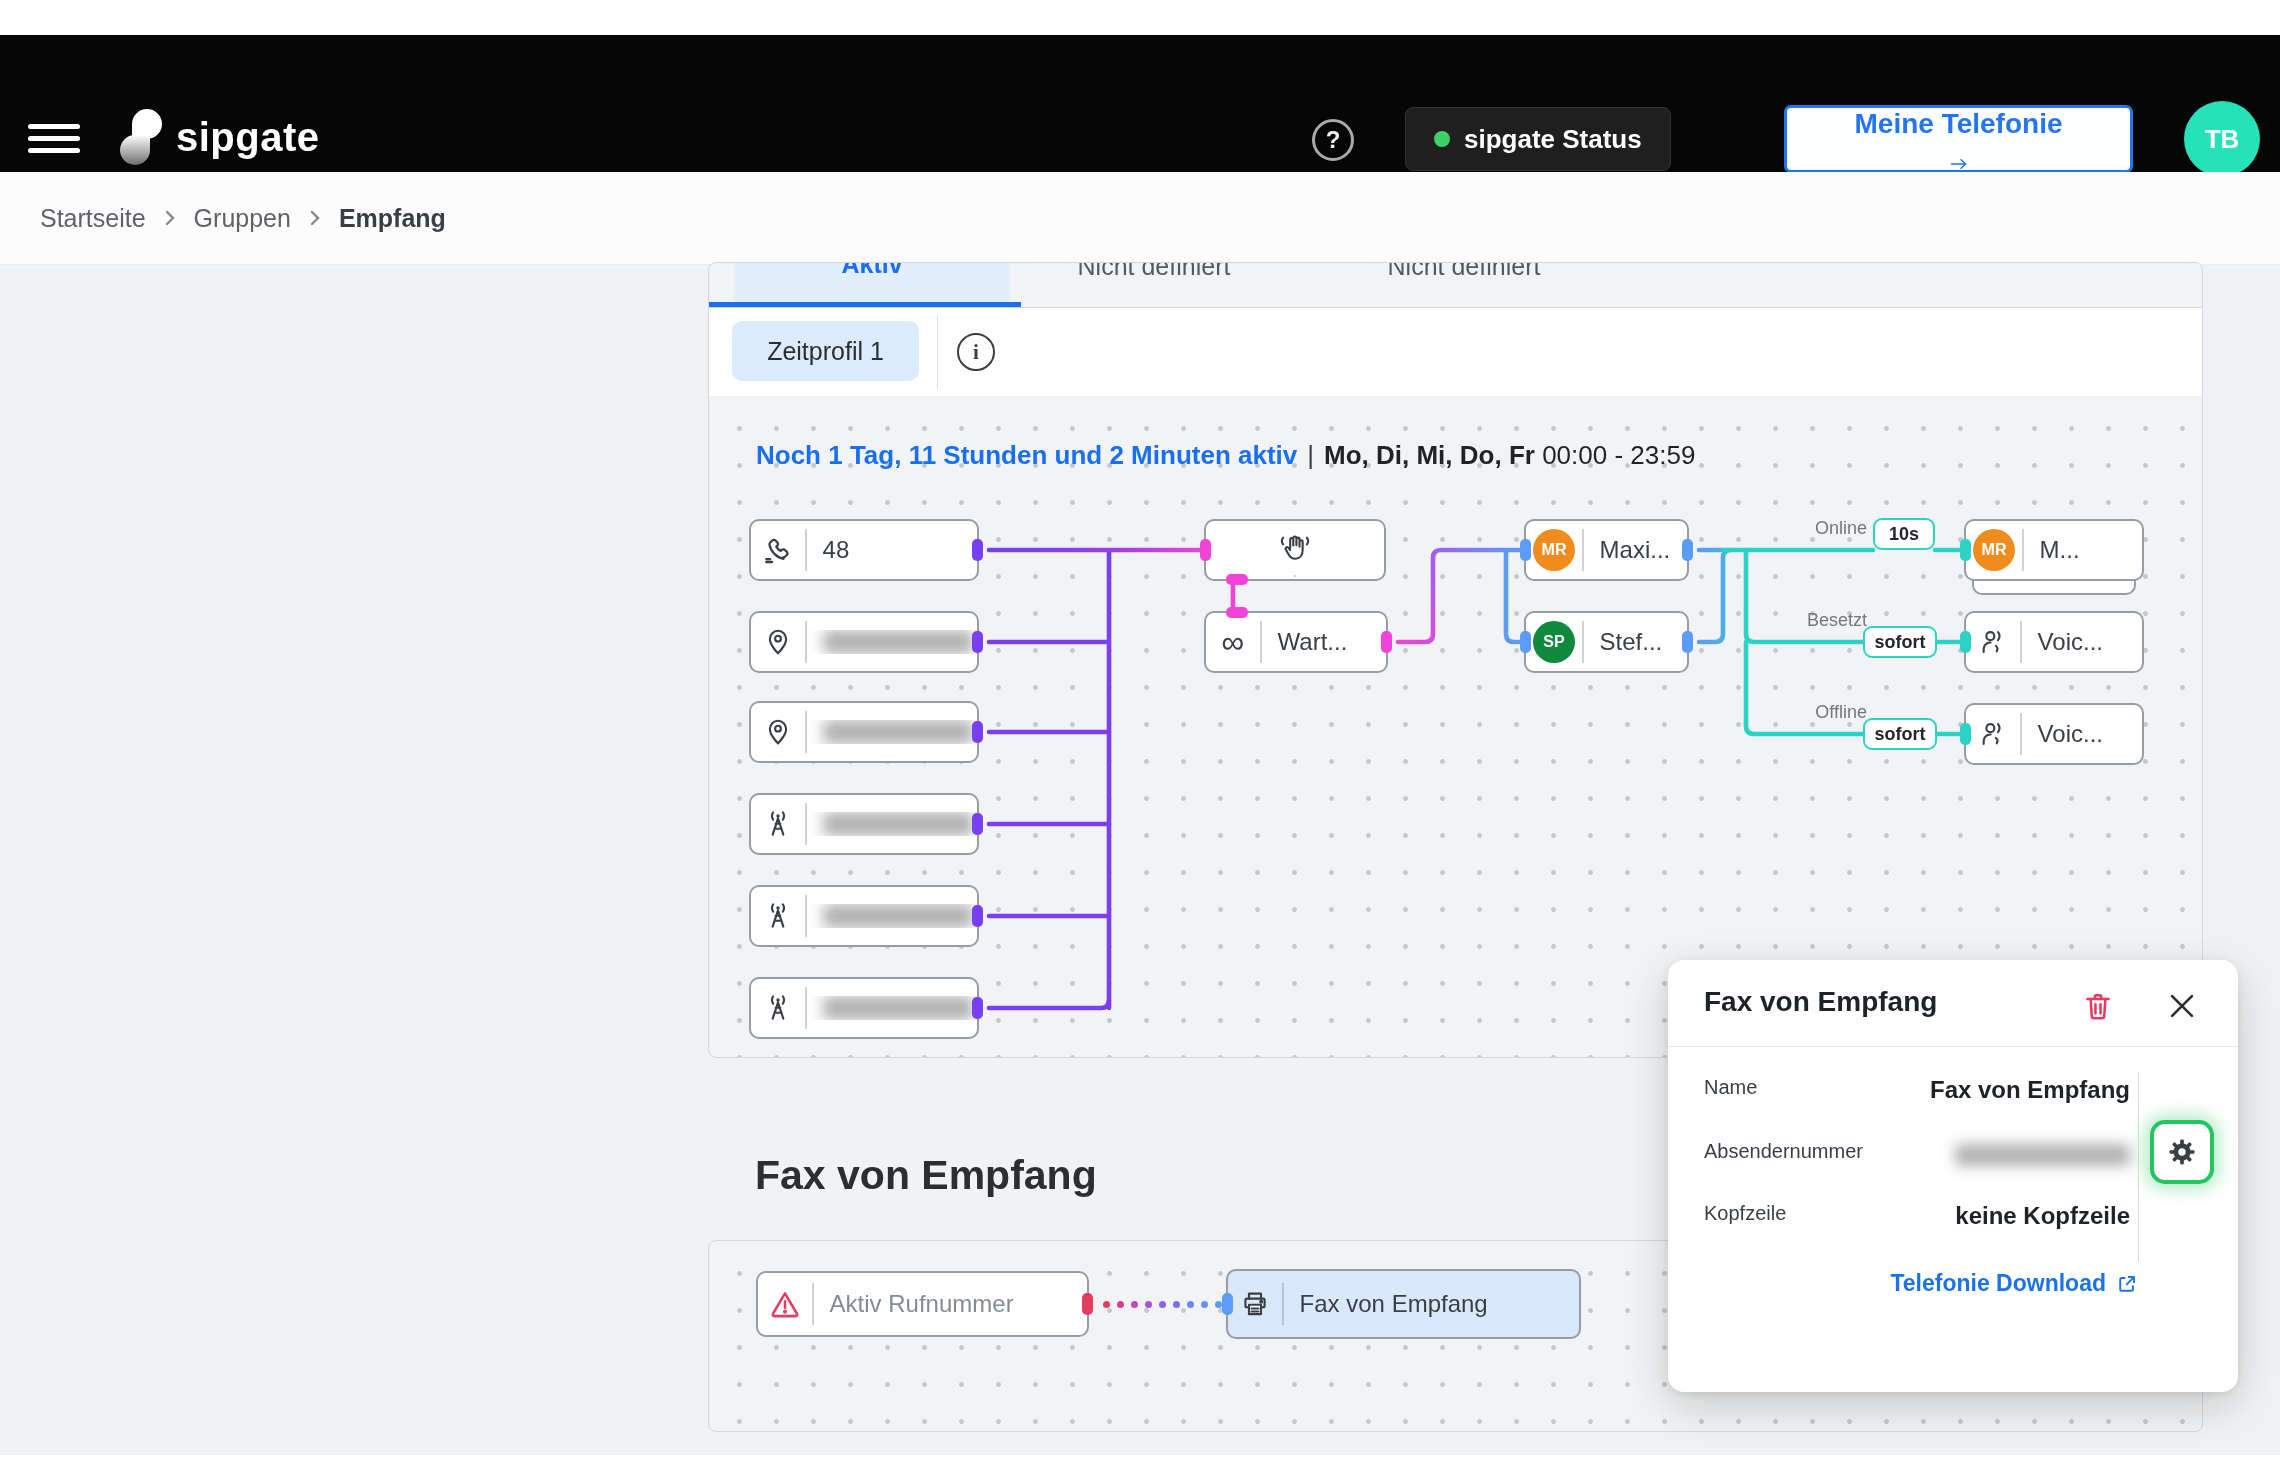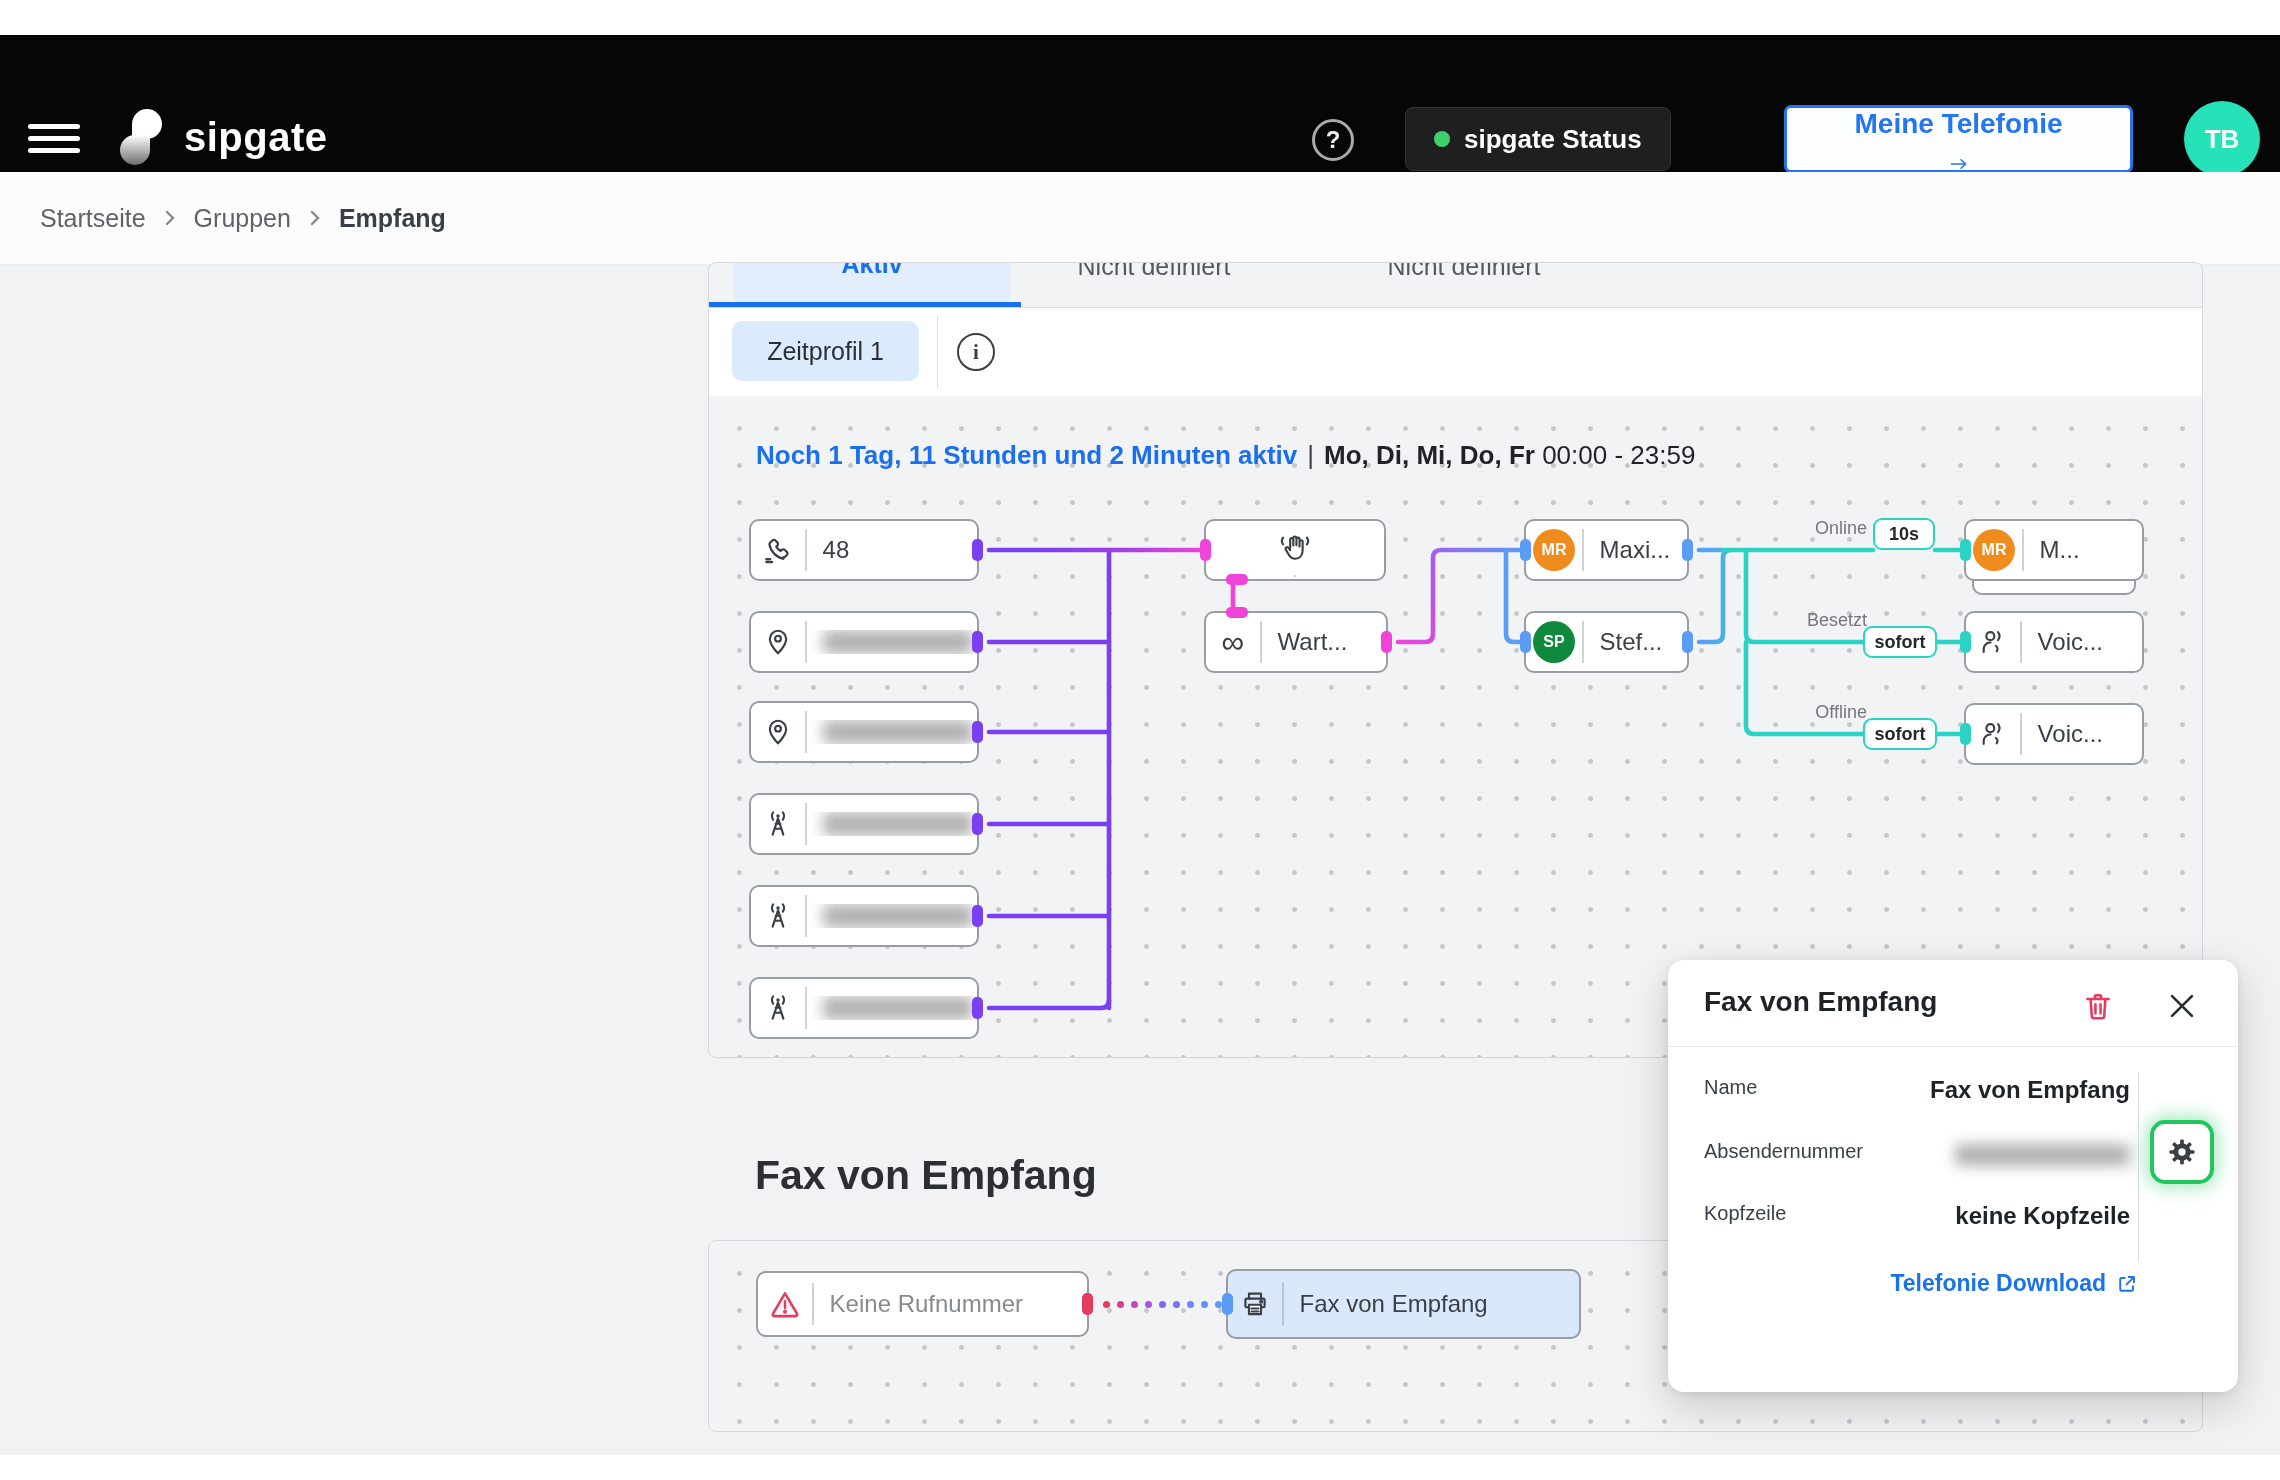--- a/index.html
+++ b/index.html
@@ -4,21 +4,21 @@
 <style>
   * { margin:0; padding:0; box-sizing:border-box; }
   html,body { background:#fff; }
   body { font-family:"Liberation Sans", sans-serif; color:#3a3f45; }
   #app { position:relative; width:2280px; height:1480px; overflow:hidden; background:#fff; }
 
   
   .topbar { position:absolute; left:0; top:35px; width:2280px; height:137px; background:#060606; }
   .burger { position:absolute; left:28px; top:89px; width:52px; height:30px; cursor:pointer; }
   .burger i { display:block; height:5px; background:#fff; border-radius:3px; margin-bottom:7px; }
-  .logo { position:absolute; left:118px; top:70px; display:flex; align-items:center; gap:20px; }
+  .logo { position:absolute; left:118px; top:70px; display:flex; align-items:center; gap:12px; }
   .logo-word { color:#fff; font-size:40px; font-weight:bold; letter-spacing:.5px; }
   .help { position:absolute; left:1312px; top:84px; width:42px; height:42px; border:3px solid #a9a9a9; border-radius:50%; color:#efefef; font-size:24px; font-weight:bold; display:flex; align-items:center; justify-content:center; }
   .statusbtn { position:absolute; left:1405px; top:72px; height:64px; padding:0 28px; background:#1f1f20; border:1px solid #343435; border-radius:8px; display:flex; align-items:center; gap:14px; color:#fff; font-size:26px; font-weight:bold; cursor:pointer; }
   .statusdot { width:16px; height:16px; border-radius:50%; }
   .mtbtn { position:absolute; left:1784px; top:70px; width:349px; height:68px; background:#fdfeff; border:3px solid #2475f2; border-radius:7px; display:flex; align-items:center; justify-content:center; gap:18px; font-size:28px; font-weight:bold; color:#2475f2; cursor:pointer;flex-direction:column; }
   .avatar { position:absolute; left:2184px; top:66px; width:76px; height:76px; border-radius:50%; display:flex; align-items:center; justify-content:center; color:#fff; font-size:26px; font-weight:bold; cursor:pointer; }
 
   
   .crumbbar { position:absolute; left:0; top:172px; width:2280px; height:93px; background:#fcfcfc; border-bottom:1px solid #ececec; display:flex; align-items:center; padding-left:40px; gap:16px; }
   .crumb { font-size:25px; color:#5f6368; cursor:pointer; }
@@ -372,21 +372,21 @@
   <div class="faxpanel">
     <div class="node" style="left:47px; top:30px; width:333px; height:66px;">
       <div class="icell">
         <svg width="32" height="32" viewBox="0 0 24 24" fill="none" stroke="#e63a5e" stroke-width="1.9" stroke-linecap="round" stroke-linejoin="round">
             <path d="M12 4 L21 19.3 a1.2 1.2 0 0 1 -1 1.8 H4 a1.2 1.2 0 0 1 -1-1.8 Z"></path>
             <path d="M12 10 V15"></path>
             <circle cx="12" cy="17.8" r="0.6" fill="#e63a5e"></circle>
           </svg>
       </div>
       <div class="isep"></div>
-      <div class="nlabel gray-label">Keine Rufnummer</div>
+      <div class="nlabel gray-label">Aktiv Rufnummer</div>
       <span class="port r c-red"></span>
     </div>
 
     <span class="dot" style="left:394px; top:60px; background:#e63a5e"></span>
     <span class="dot" style="left:408px; top:60px; background:#d93f8a"></span>
     <span class="dot" style="left:422px; top:60px; background:#c04bb5"></span>
     <span class="dot" style="left:436px; top:60px; background:#a356dd"></span>
     <span class="dot" style="left:450px; top:60px; background:#8a62f0"></span>
     <span class="dot" style="left:464px; top:60px; background:#7a6ff5"></span>
     <span class="dot" style="left:478px; top:60px; background:#6b86f5"></span>

